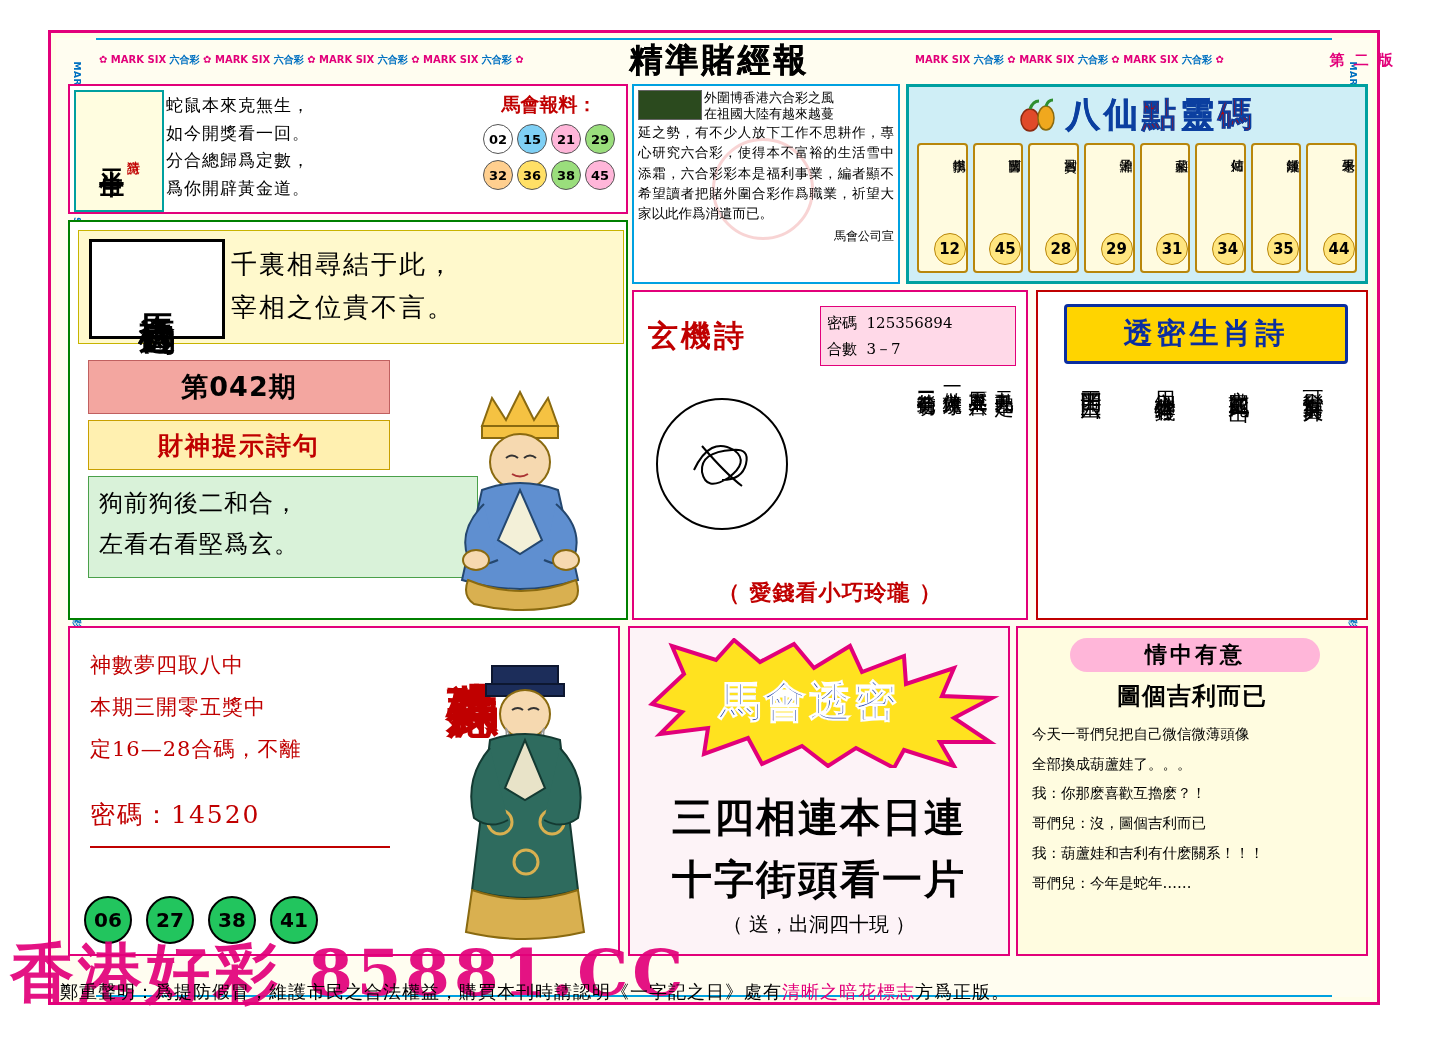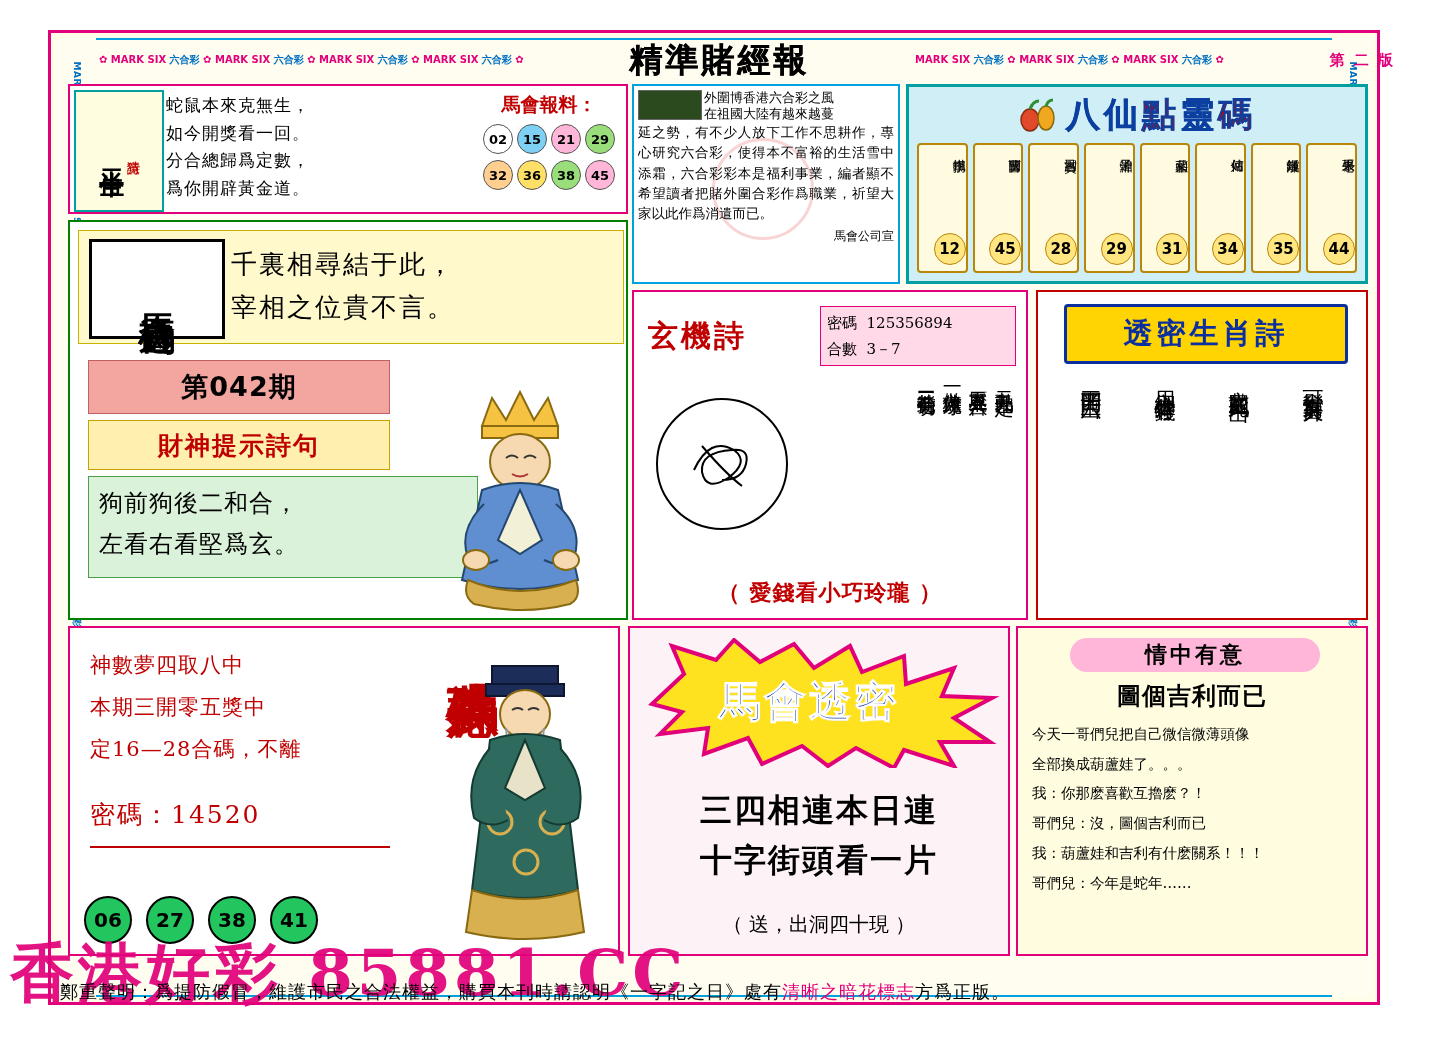--- a/index.html
+++ b/index.html
@@ -268,21 +268,21 @@
   .burst{position:absolute;left:12px;top:10px;width:358px;height:130px;}
   .burst-text{
     position:absolute;left:0;top:46px;width:358px;text-align:center;
     font-family:"DejaVu Serif","Liberation Serif",serif;
     font-size:42px;font-weight:bold;color:#0b2ea0;letter-spacing:3px;
     -webkit-text-stroke:1px #fff;
   }
   .tm2-lines{
     position:absolute;left:0;top:158px;width:100%;text-align:center;
     font-family:"DejaVu Serif","Liberation Serif",serif;
-    font-size:32px;font-weight:bold;color:#000;line-height:1.55;letter-spacing:2px;
+    font-size:40px;font-weight:bold;color:#000;line-height:1.55;letter-spacing:2px;
   }
   .tm2-foot{
     position:absolute;left:0;bottom:16px;width:100%;text-align:center;
     font-family:"DejaVu Serif","Liberation Serif",serif;
     font-size:20px;color:#000;
   }
   
   #box-qing{left:1016px;top:626px;width:352px;height:330px;border:2px solid #e2007a;background:#fffce0;}
   .qing-title{
     position:absolute;left:52px;top:10px;width:250px;height:34px;

